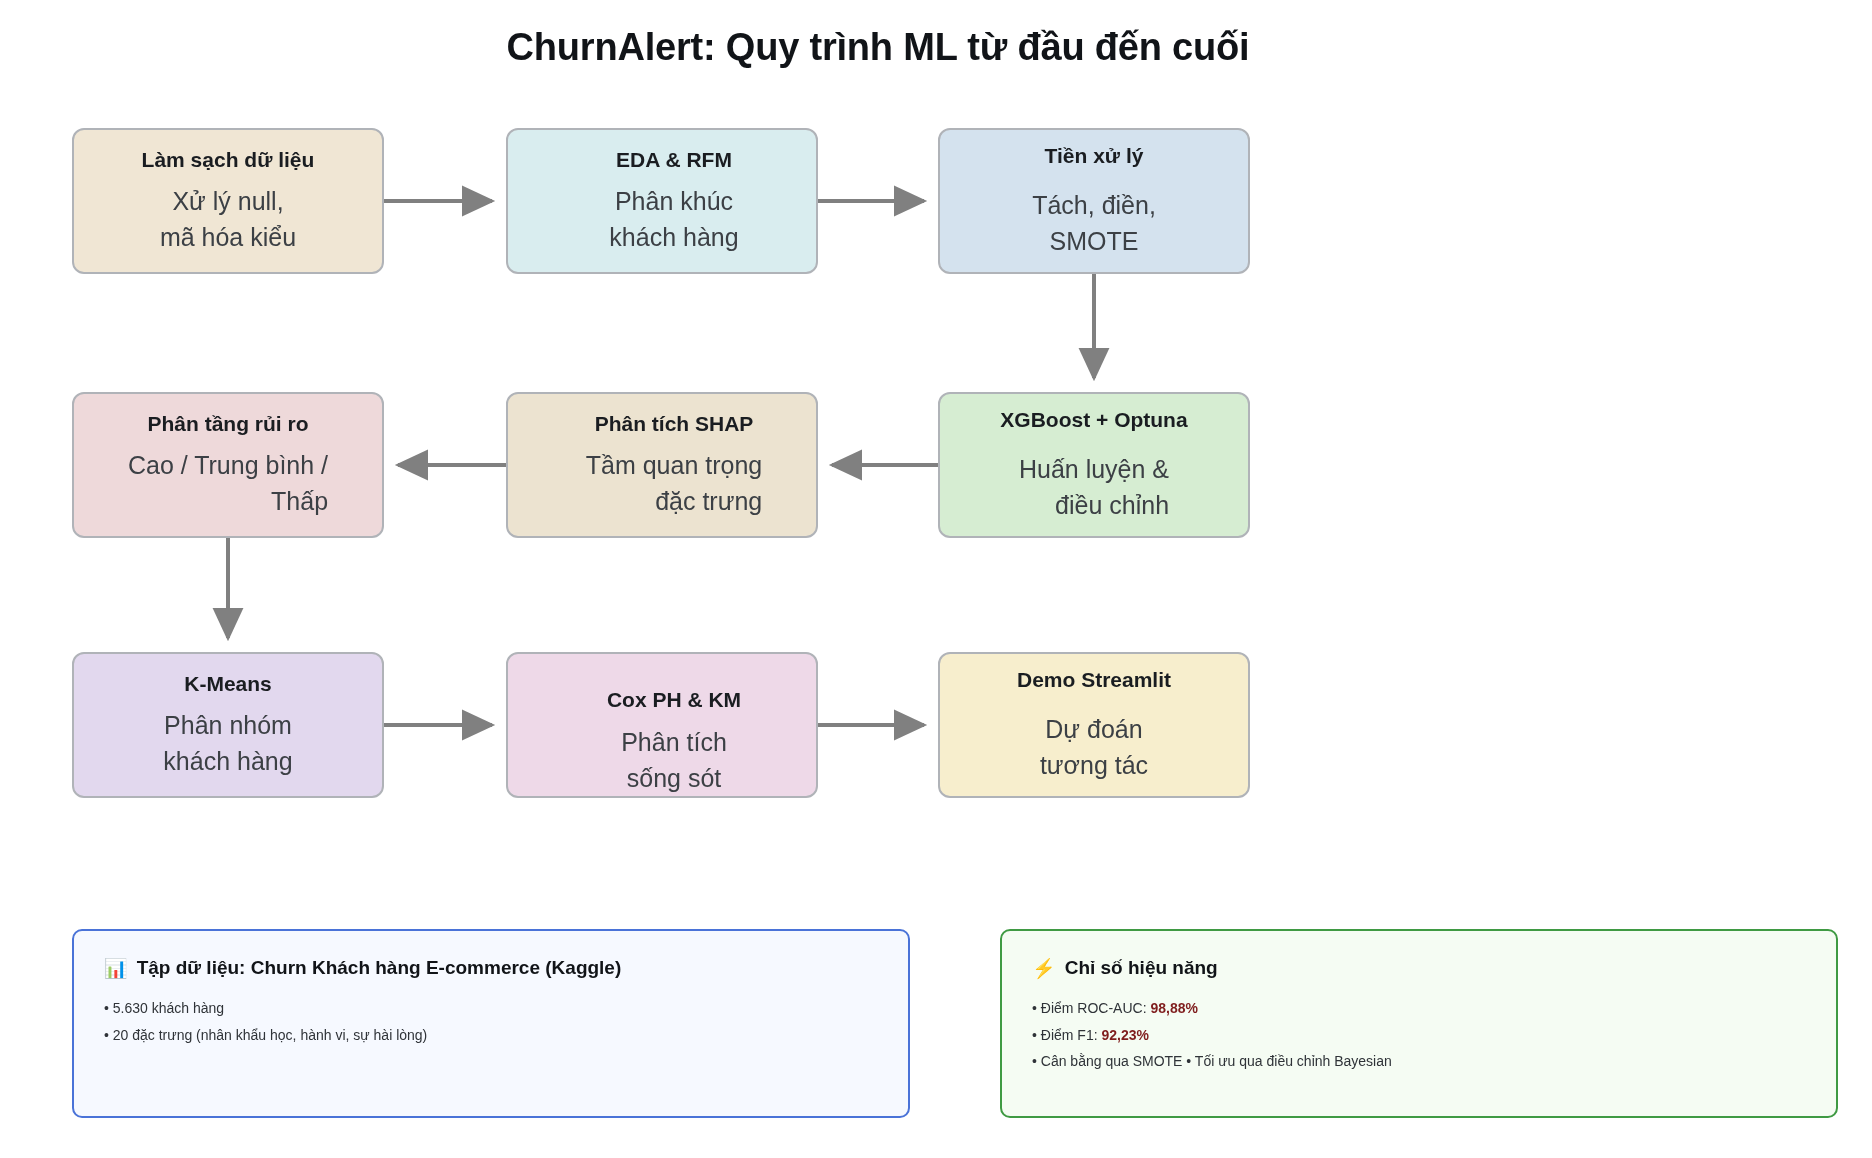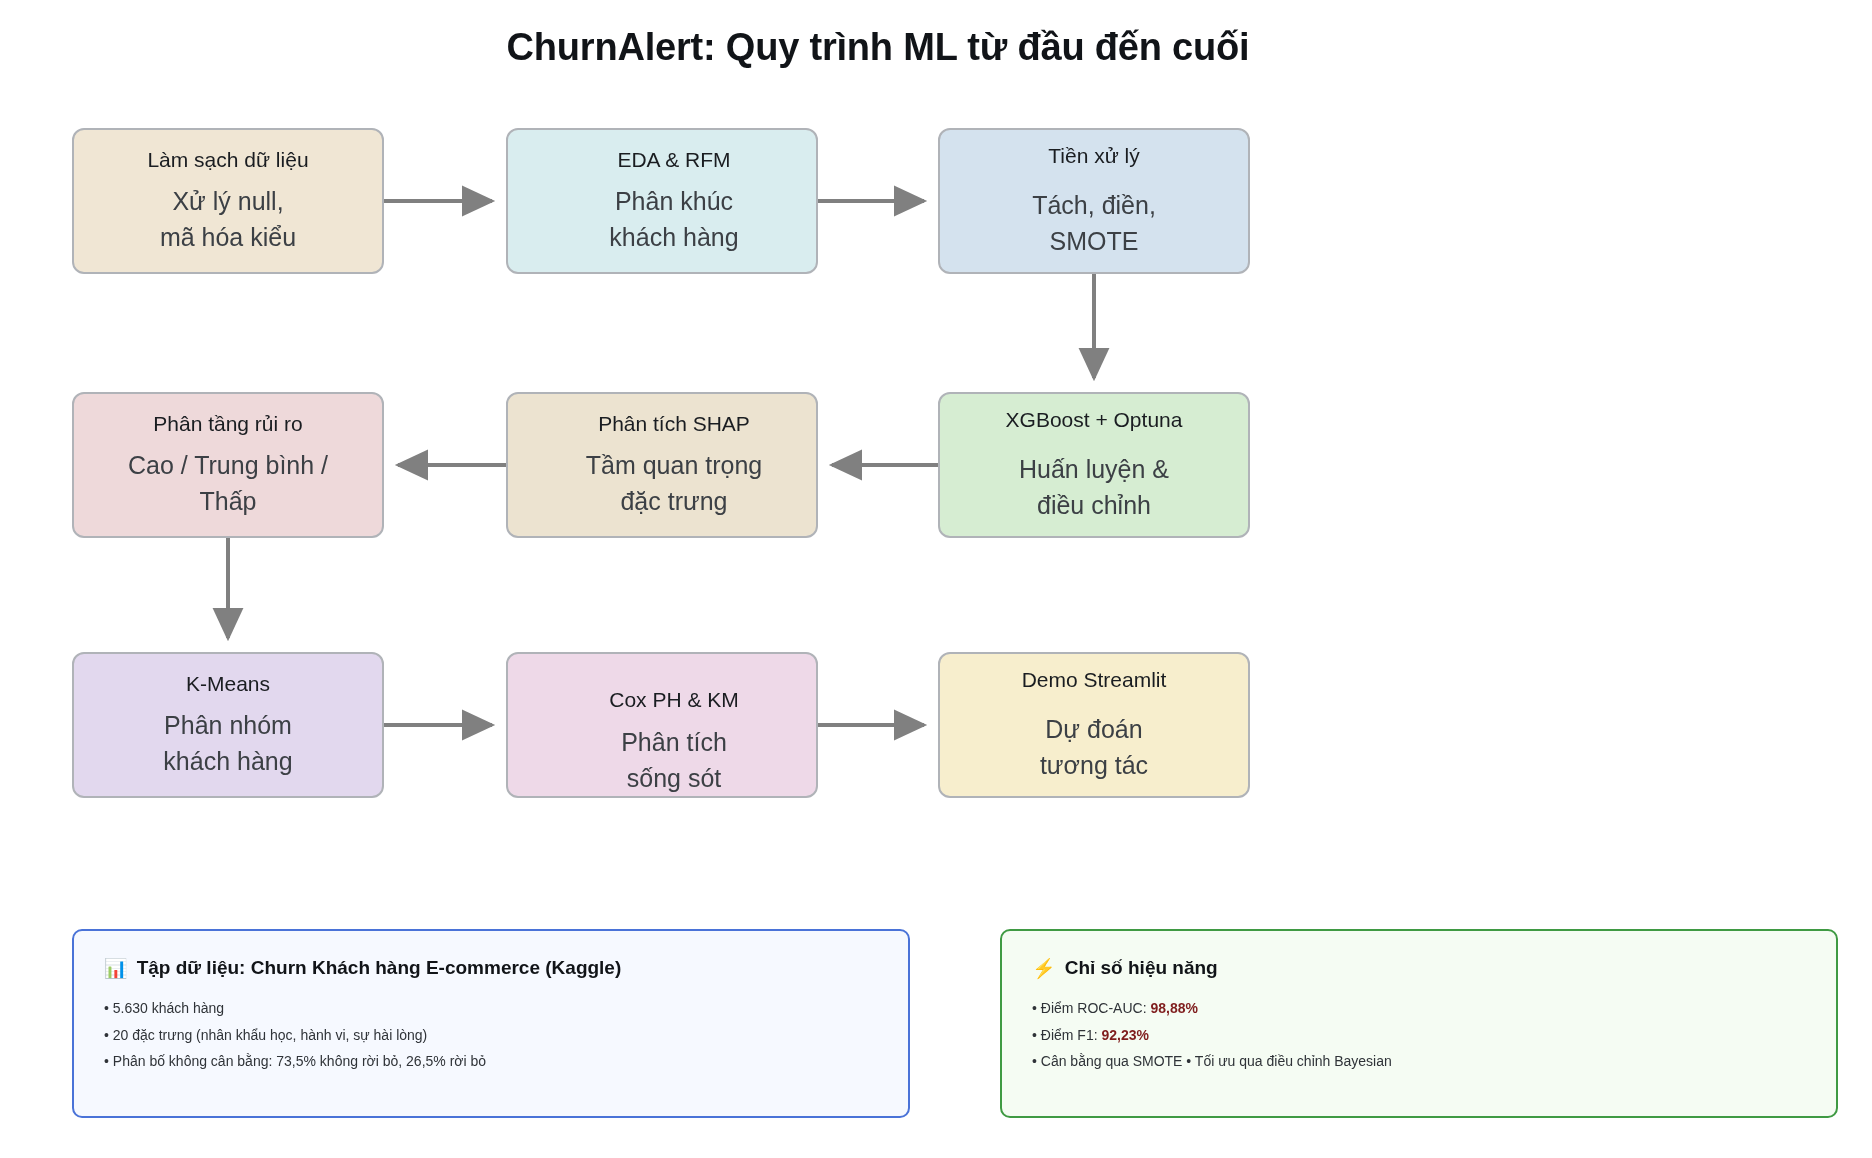--- a/index.html
+++ b/index.html
@@ -45,35 +45,35 @@
     border: 2px solid #b0b3b8;
     box-sizing: border-box;
     display: flex;
     flex-direction: column;
     align-items: center;
     justify-content: center;
     text-align: center;
   }
   .node .node-title {
     font-size: 21px;
-    font-weight: normal;
+    font-weight: bold;
     color: #1a1d21;
     line-height: 1.2;
     margin-bottom: 11px;
   }
   .node .node-desc {
     font-size: 25px;
     color: #3c4045;
     line-height: 1.45;
     white-space: pre-line;
   }
 
   
   .r1 { top: 128px; }
-  .r2 { top: 392px; }
+  .r2 { top: 392px; text-align: right; }
   .r3 { top: 652px; }
   
   .c1 { left: 72px; }
   .c2 { left: 506px; padding-left: 24px; }
   .c3 { left: 938px; gap: 8px; }
 
   
   .arrow-svg {
     position: absolute;
     left: 0;
@@ -213,21 +213,20 @@
 
 </div>
 
 <div class="info-panel left">
   <div class="info-head">
     <span class="info-icon">📊</span>
     <span>Tập dữ liệu: Churn Khách hàng E-commerce (Kaggle)</span>
   </div>
   <div class="info-line">• 5.630 khách hàng</div>
   <div class="info-line">• 20 đặc trưng (nhân khẩu học, hành vi, sự hài lòng)</div>
-  <div class="info-line">• Phân bố không cân bằng: 73,5% không rời bỏ, 26,5% rời bỏ</div>
 </div>
 
 <div class="info-panel right">
   <div class="info-head">
     <span class="info-icon">⚡</span>
     <span>Chỉ số hiệu năng</span>
   </div>
   <div class="info-line">
     <span>• Điểm ROC-AUC: </span><b>98,88%</b>
   </div>

